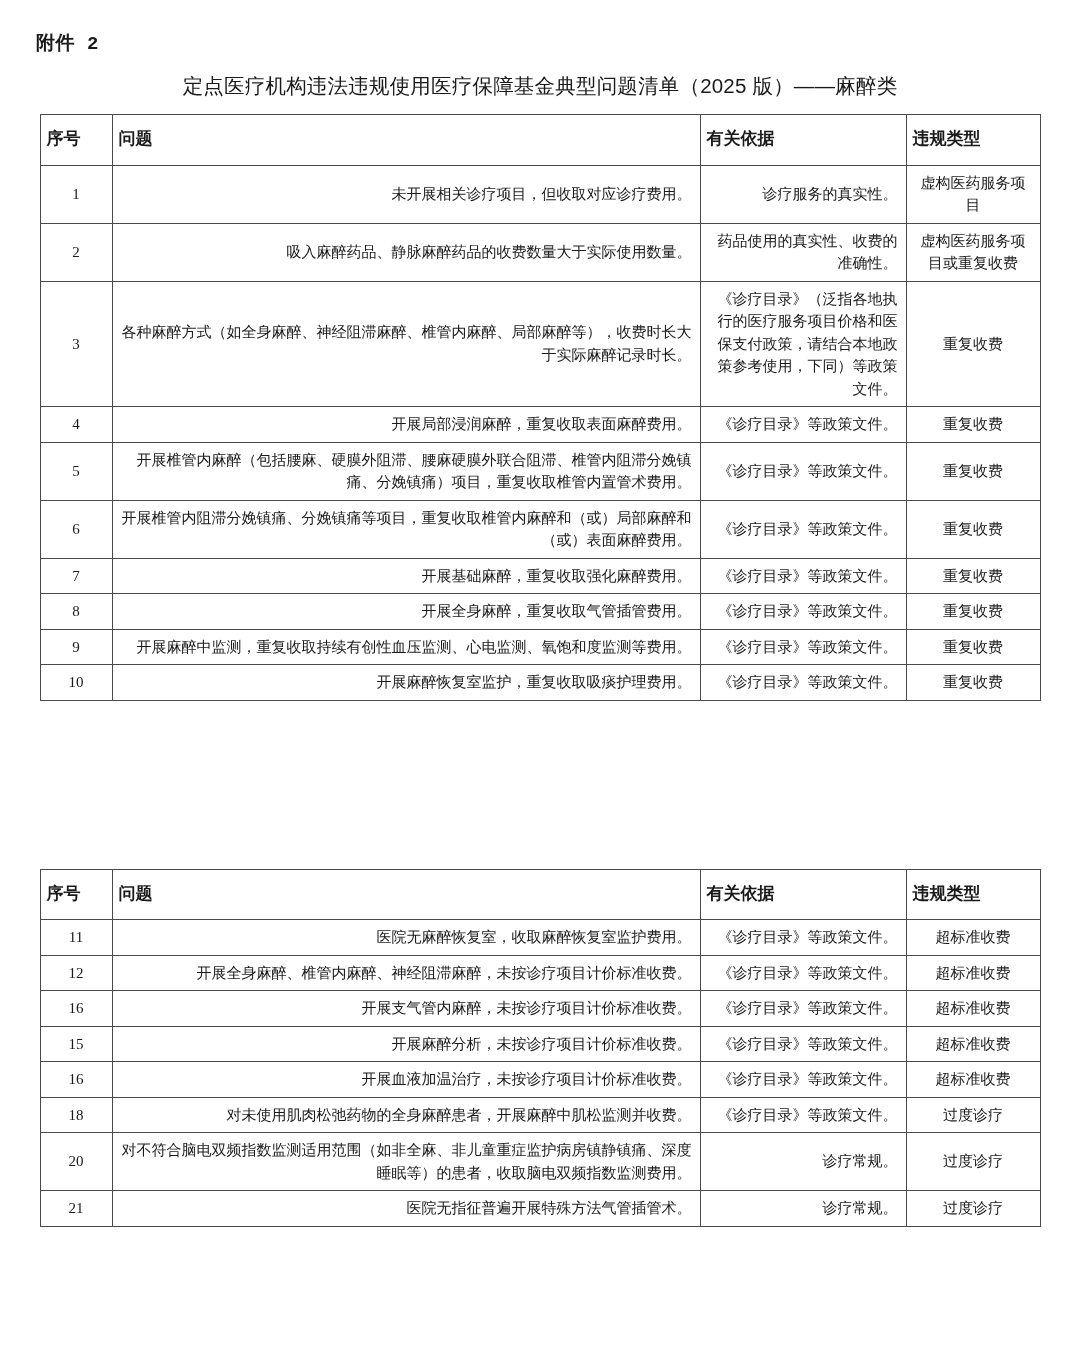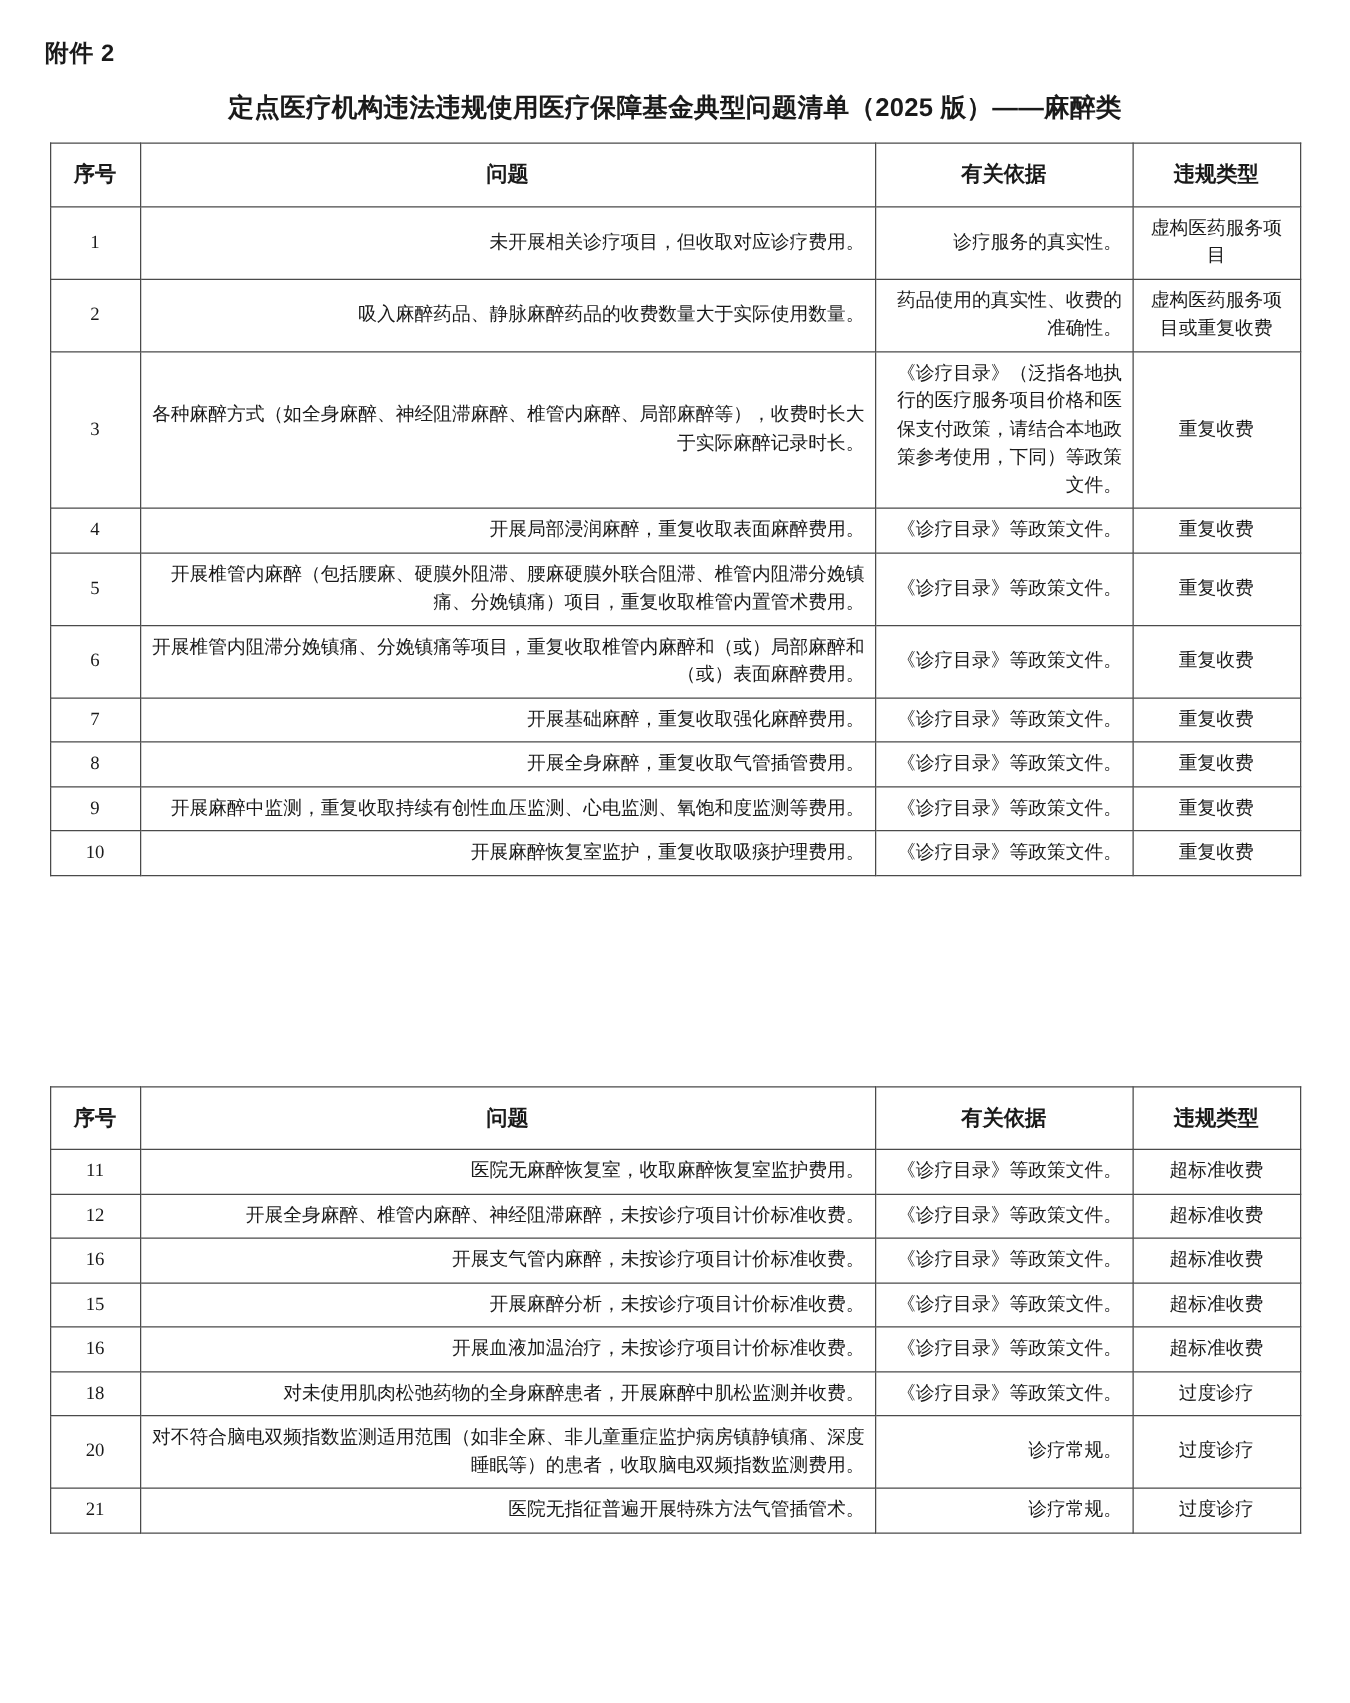--- a/index.html
+++ b/index.html
@@ -14,53 +14,53 @@
     color: #1a1a1a;
   }
   .page {
     width: 1080px;
     min-height: 1362px;
     padding: 0;
     box-sizing: border-box;
     position: relative;
   }
   .attachment-label {
-    font-family: Liberation Sans, sans-serif;
+    font-family: Liberation Mono, monospace;
     font-weight: bold;
     font-size: 19px;
     margin: 30px 0 0 36px;
     letter-spacing: 0.5px;
   }
   .doc-title {
     text-align: center;
     font-family: "Liberation Sans", sans-serif;
-    font-weight: bold;
+    font-weight: normal;
     font-size: 20.5px;
     margin: 16px 0 14px 0;
     letter-spacing: 0.2px;
   }
   table.listing {
     border-collapse: collapse;
     margin: 0 auto;
     width: 1000px;
     table-layout: fixed;
   }
   table.listing td, table.listing th {
     border: 1px solid #4a4a4a;
     vertical-align: middle;
     padding: 6px 8px;
     font-size: 15px;
     line-height: 1.5;
     font-family: "Liberation Serif", "DejaVu Serif", serif;
   }
   table.listing thead th {
-    font-family: Liberation Sans, sans-serif;
+    font-family: Liberation Mono, monospace;
     font-weight: bold;
     font-size: 17px;
-    text-align: center;
+    text-align: left;
     padding: 12px 6px;
   }
   col.c-no { width: 72px; }
   col.c-problem { width: 588px; }
   col.c-basis { width: 206px; }
   col.c-type { width: 134px; }
 
   td.no { text-align: center; font-size: 14px; }
   td.problem { text-align: right; }
   td.basis { text-align: right; }

